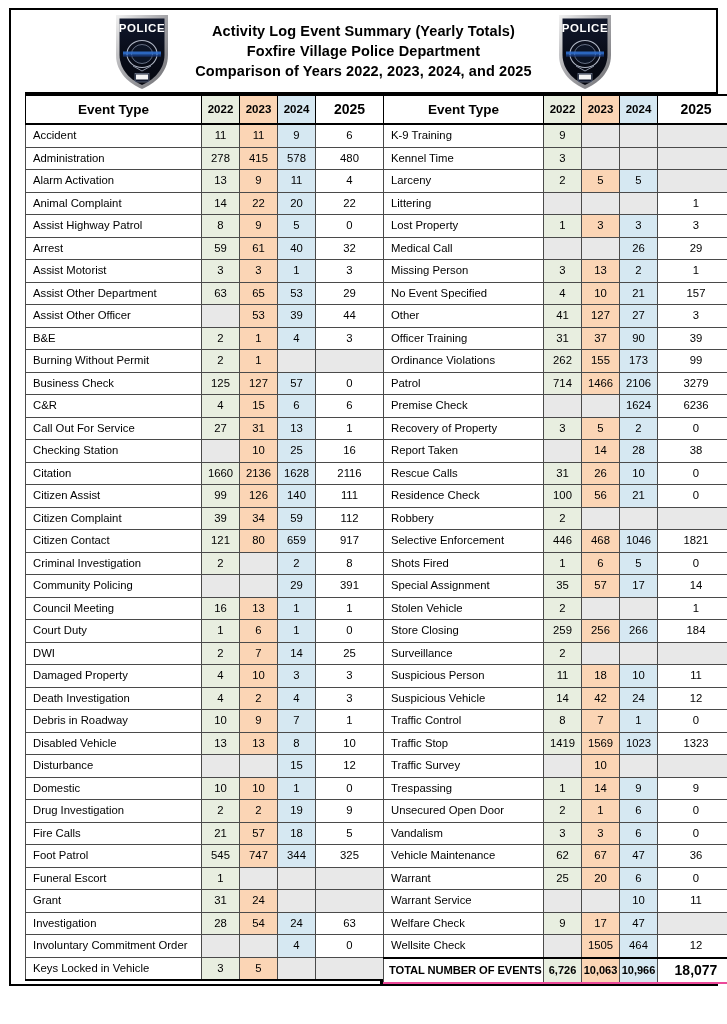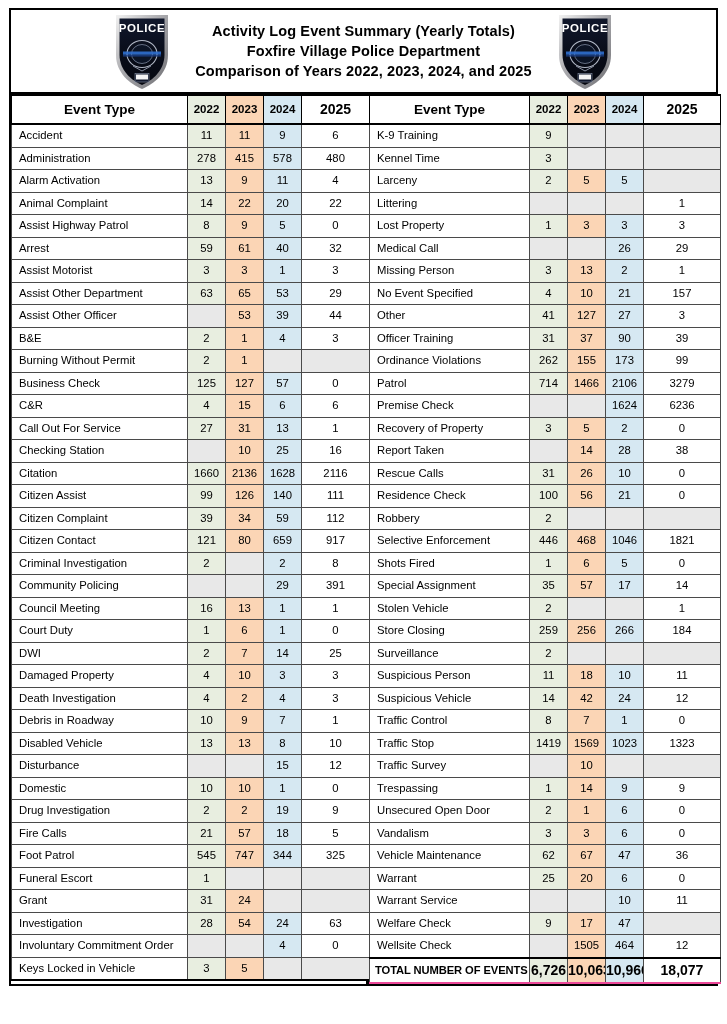--- a/index.html
+++ b/index.html
@@ -111,31 +111,32 @@
   .right col.w-2025{width:77px;}
 
   
   tr.total td{
     border-top:2px solid #000;
     border-bottom:2px solid #ec4899;
     font-weight:bold;
     height:23px;line-height:23px;
   }
   tr.total td.label{font-size:11.2px;padding-left:5px;letter-spacing:-.1px;}
-  tr.total td.small{font-size:14px;}
+  tr.total td.small{font-size:11px;}
   tr.total td.grand{font-size:14px;}
 
   
   .tbl-wrap.left table{border-bottom:2px solid #000;}
   .tbl-wrap.right table{border-bottom:2px solid #000;}
 
   .outer-frame{
     border:2px solid #000;
     border-top:none;
     box-sizing:border-box;
+    padding-left:14px;
   }
 </style>
 </head>
 <body>
 
 <div class="page">
 
   <div class="header">
 
     <div class="badge left">

